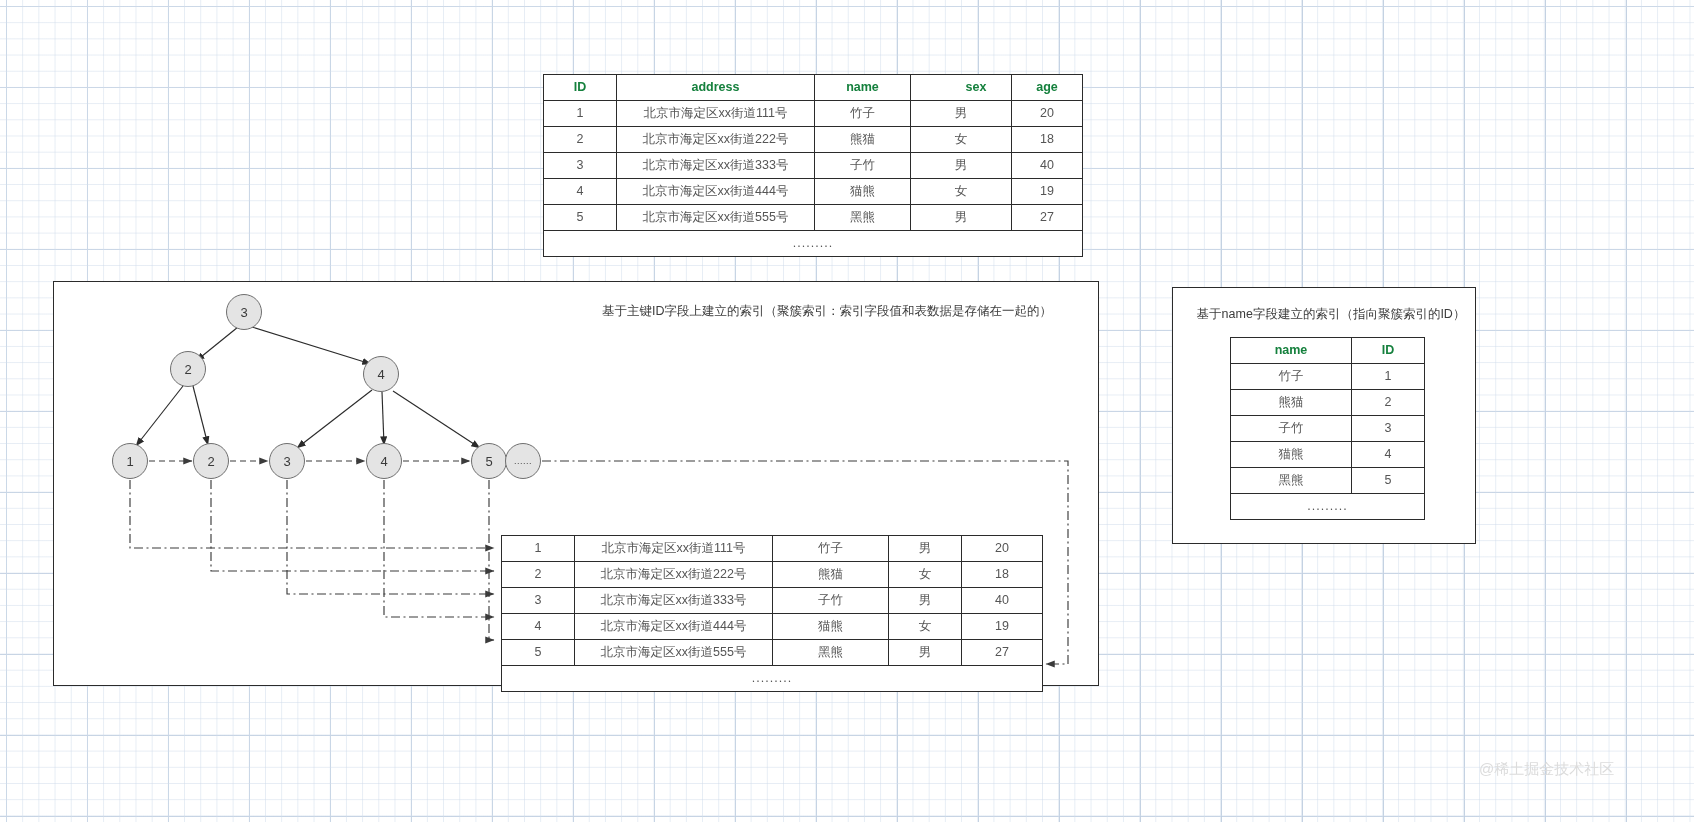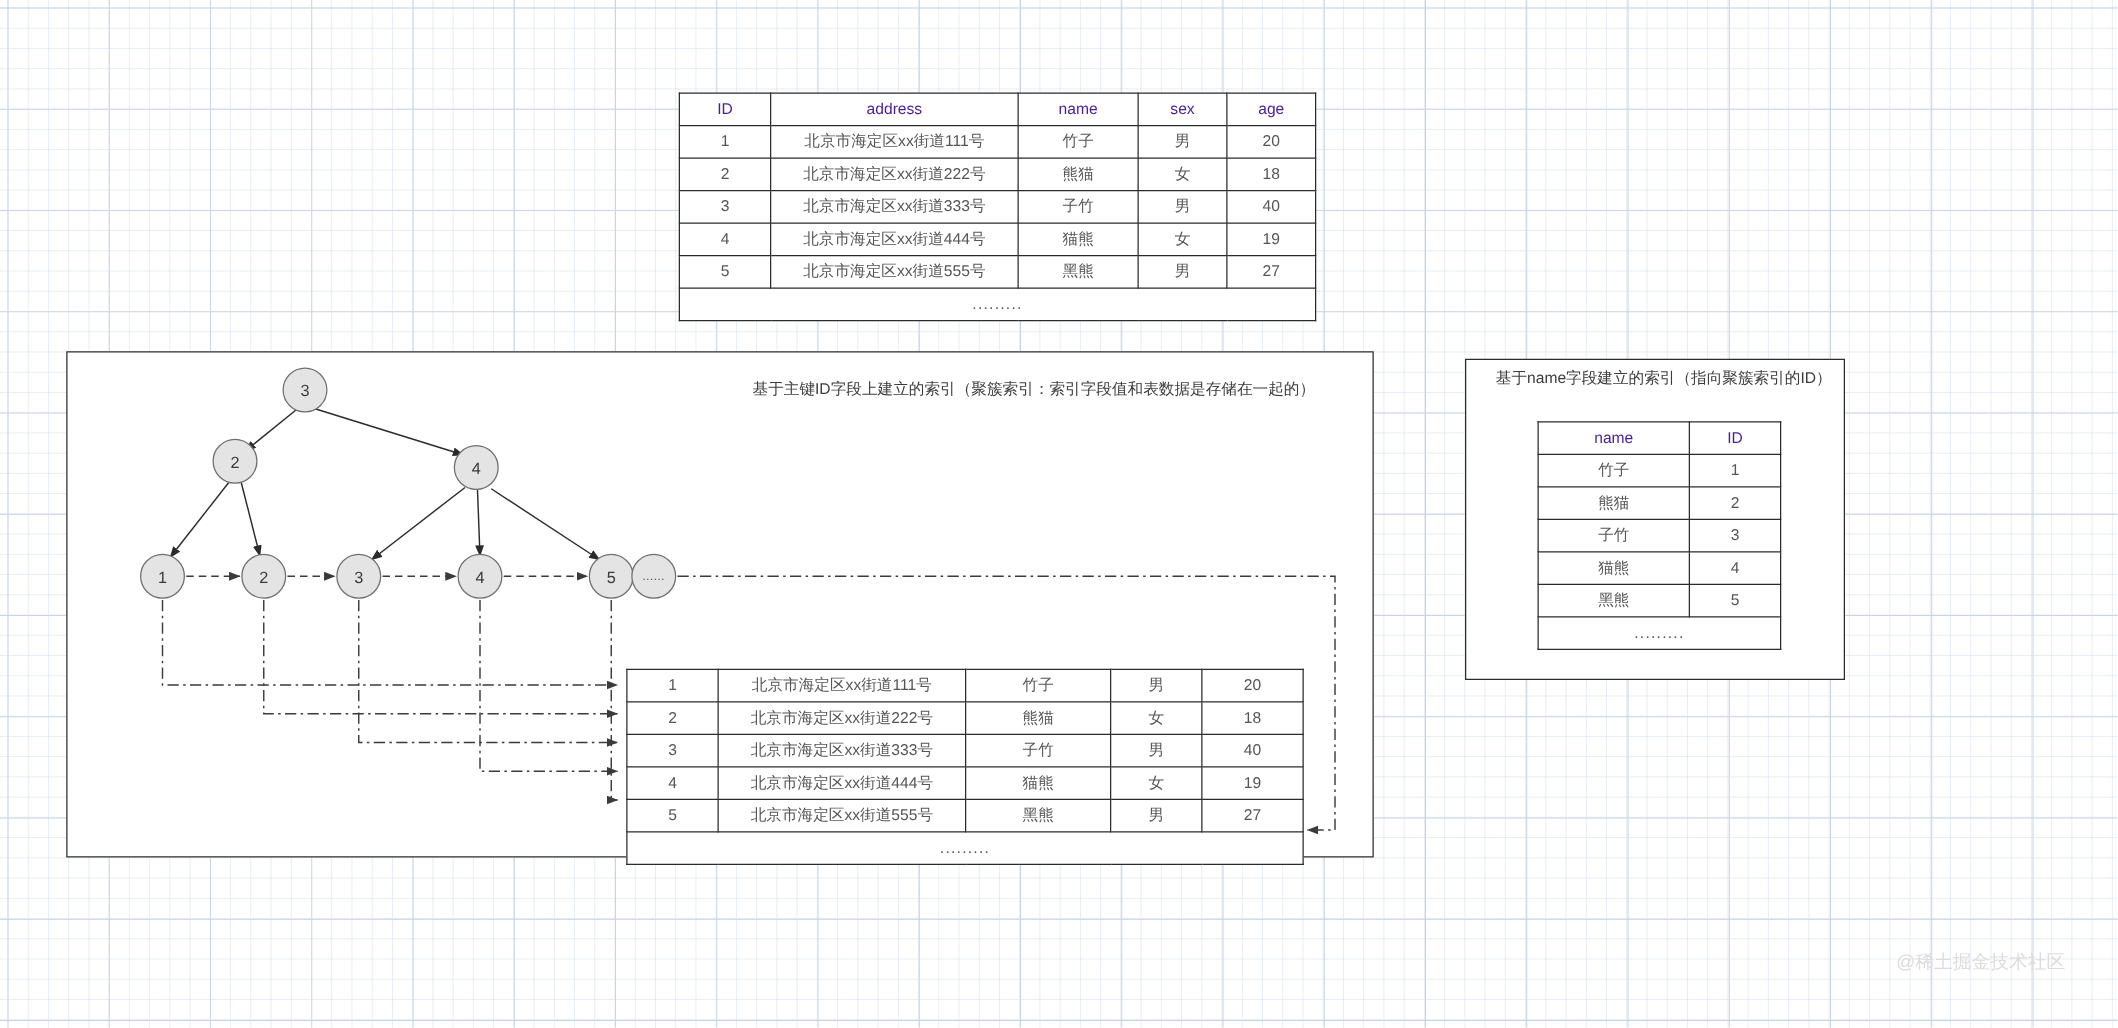--- a/index.html
+++ b/index.html
@@ -28,48 +28,48 @@
     border:1px solid #2b2b2b;
     text-align:center;
     font-size:12.5px;
     color:#555;
     font-weight:normal;
     padding:0;
     height:25px;
     line-height:25px;
     white-space:nowrap;
   }
-  table.tbl th{color:#4c1d95;font-weight:normal;}
+  table.tbl th{color:#15803d;font-weight:bold;}
   td.dots,th.dots{color:#444;letter-spacing:1px;font-size:10px;}
 
   
   #top-table{position:absolute;left:543px;top:74px;}
   #top-table .c-id{width:72px;}
   #top-table .c-addr{width:197px;text-align:center;}
   #top-table .c-name{width:95px;}
-  #top-table .c-sex{width:70px;}
+  #top-table .c-sex{width:70px;padding-left:30px;}
   #top-table .c-age{width:70px;}
 
   
   #panel-main{
     position:absolute;left:53px;top:281px;width:1046px;height:405px;
     border:1px solid #2b2b2b;background:#ffffff;box-sizing:border-box;
   }
   #panel-main-title{
     position:absolute;left:602px;top:303px;width:450px;
     text-align:left;font-size:12.5px;color:#3c3c3c;white-space:nowrap;
   }
 
   
   #panel-sec{
     position:absolute;left:1172px;top:287px;width:304px;height:257px;
     border:1px solid #2b2b2b;background:#ffffff;box-sizing:border-box;
   }
   #panel-sec-title{
-    position:absolute;left:1196px;top:294px;width:270px;
+    position:absolute;left:1196px;top:306px;width:270px;
     text-align:center;font-size:12.5px;color:#3c3c3c;white-space:nowrap;
   }
   #sec-table{position:absolute;left:1230px;top:337px;}
   #sec-table .c-nm{width:120px;}
   #sec-table .c-id{width:72px;}
 
   
   .node{
     position:absolute;width:36px;height:36px;border-radius:50%;
     background:#e4e4e4;border:1px solid #6f6f6f;
@@ -86,21 +86,21 @@
   #bottom-table .c-sex{width:72px;}
   #bottom-table .c-age{width:80px;}
 
   
   svg.ov{position:absolute;left:0;top:0;width:1694px;height:822px;overflow:visible;pointer-events:none;}
   #svg-links{z-index:2;}
   #svg-dash{z-index:3;}
 
   
   #watermark{
-    position:absolute;left:1517px;top:760px;
+    position:absolute;left:1479px;top:760px;
     font-size:15px;color:#dcdcdc;white-space:nowrap;
   }
 </style>
 </head>
 <body>
 
 <div id="grid"></div>
 
 <div id="stage">
 

